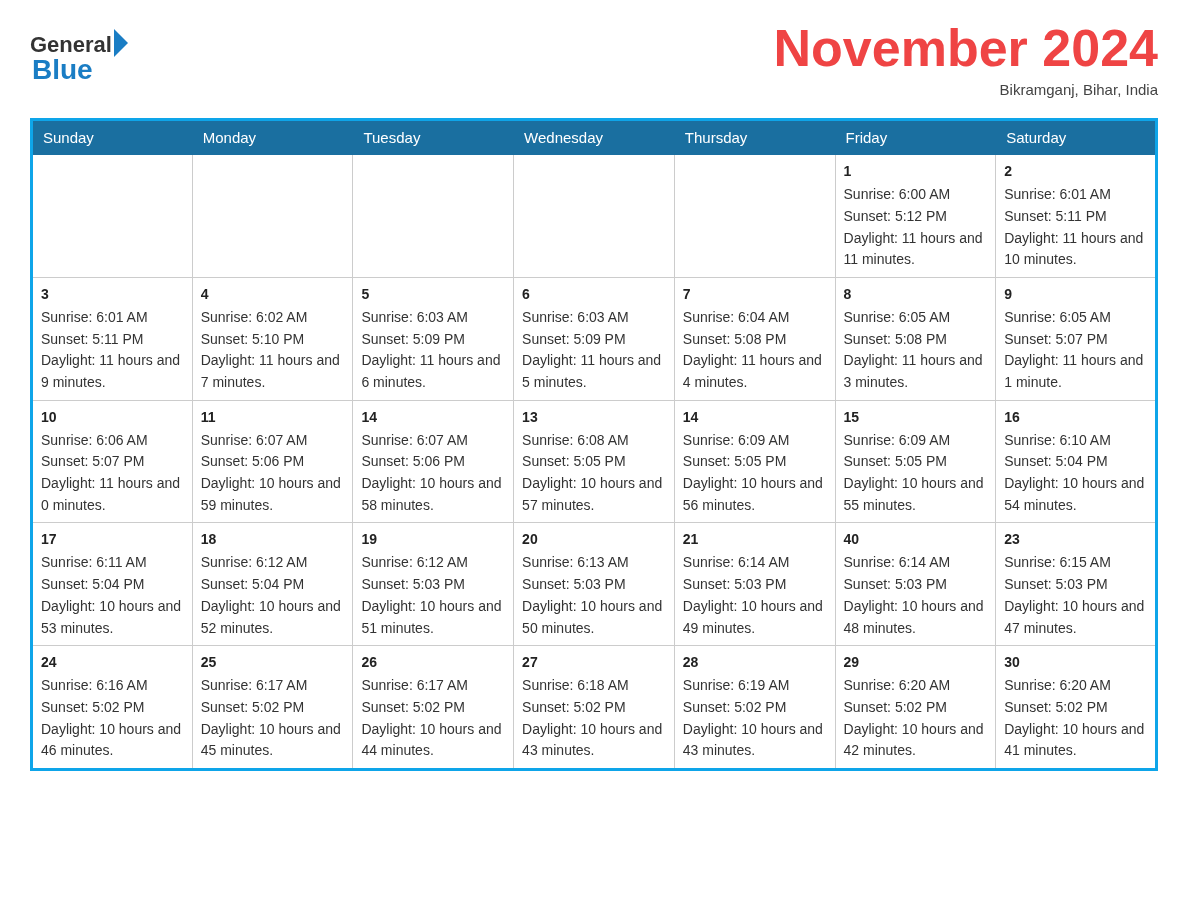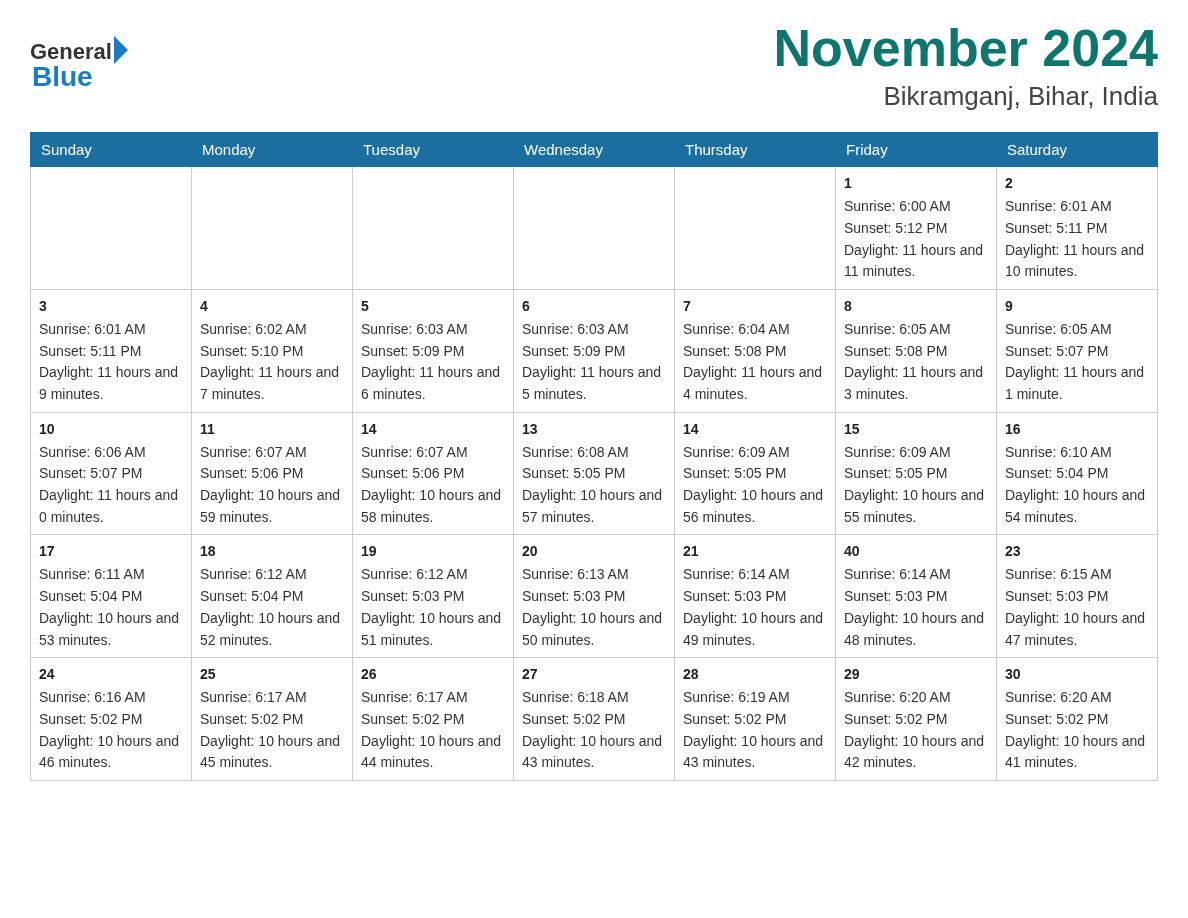--- a/index.html
+++ b/index.html
@@ -44,32 +44,32 @@
       color: #1a7dc4;
       margin-top: -4px;
       margin-left: 2px;
     }
     .title-block {
       text-align: right;
     }
     .month-title {
       font-size: 52px;
       font-weight: bold;
-      color: #0f766e;
+      color: #ef4444;
       line-height: 1.1;
     }
     .location-title {
-      font-size: 26px;
+      font-size: 15px;
       color: #444;
       margin-top: 4px;
     }
     .calendar-table {
       width: 100%;
       border-collapse: collapse;
-      border: 1px solid #0ea5e9;
+      border: 3px solid #0ea5e9;
       padding-left: 48px;
     }
     .calendar-table th {
       background-color: #1a6fa0;
       color: #fff;
       font-size: 15px;
       font-weight: normal;
       padding: 8px 10px;
       text-align: left;
       border: 1px solid #1a6fa0;

